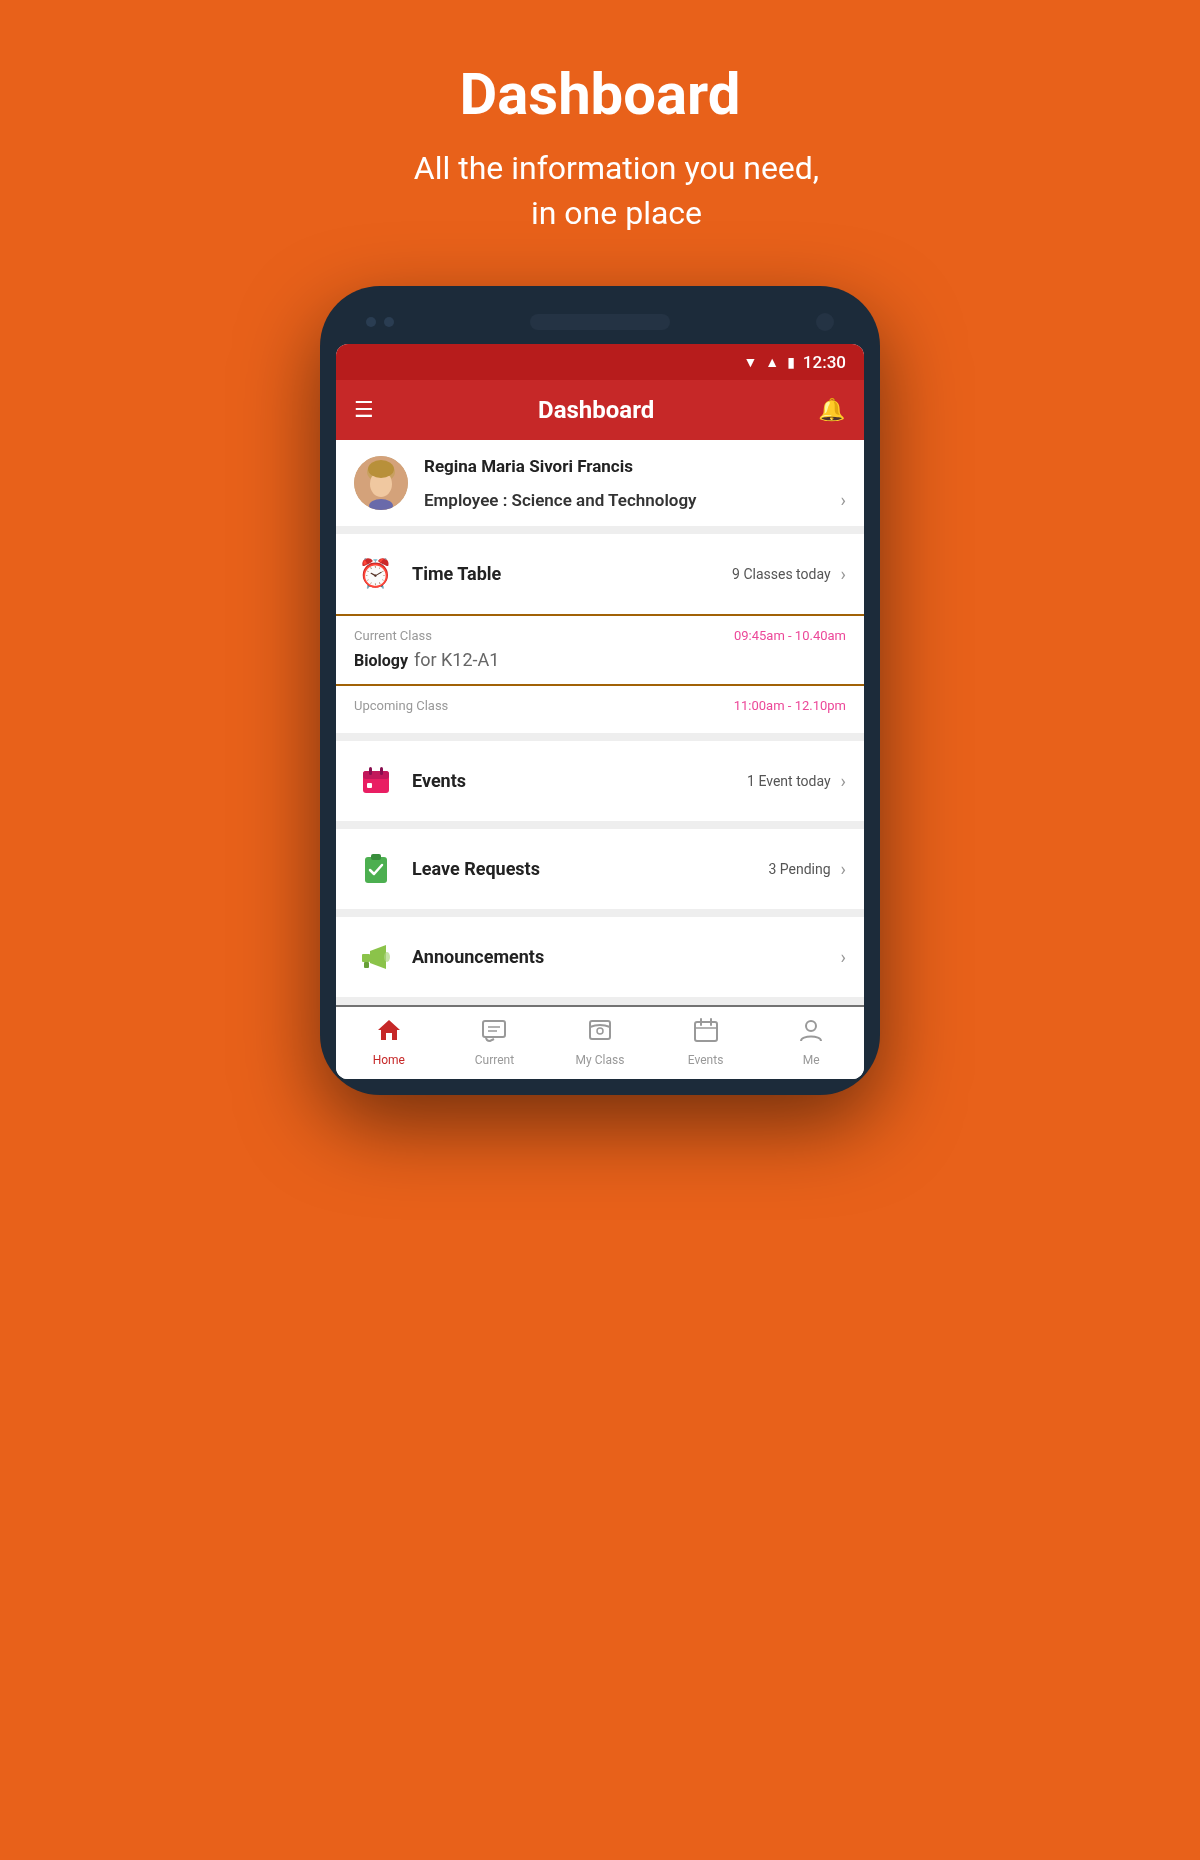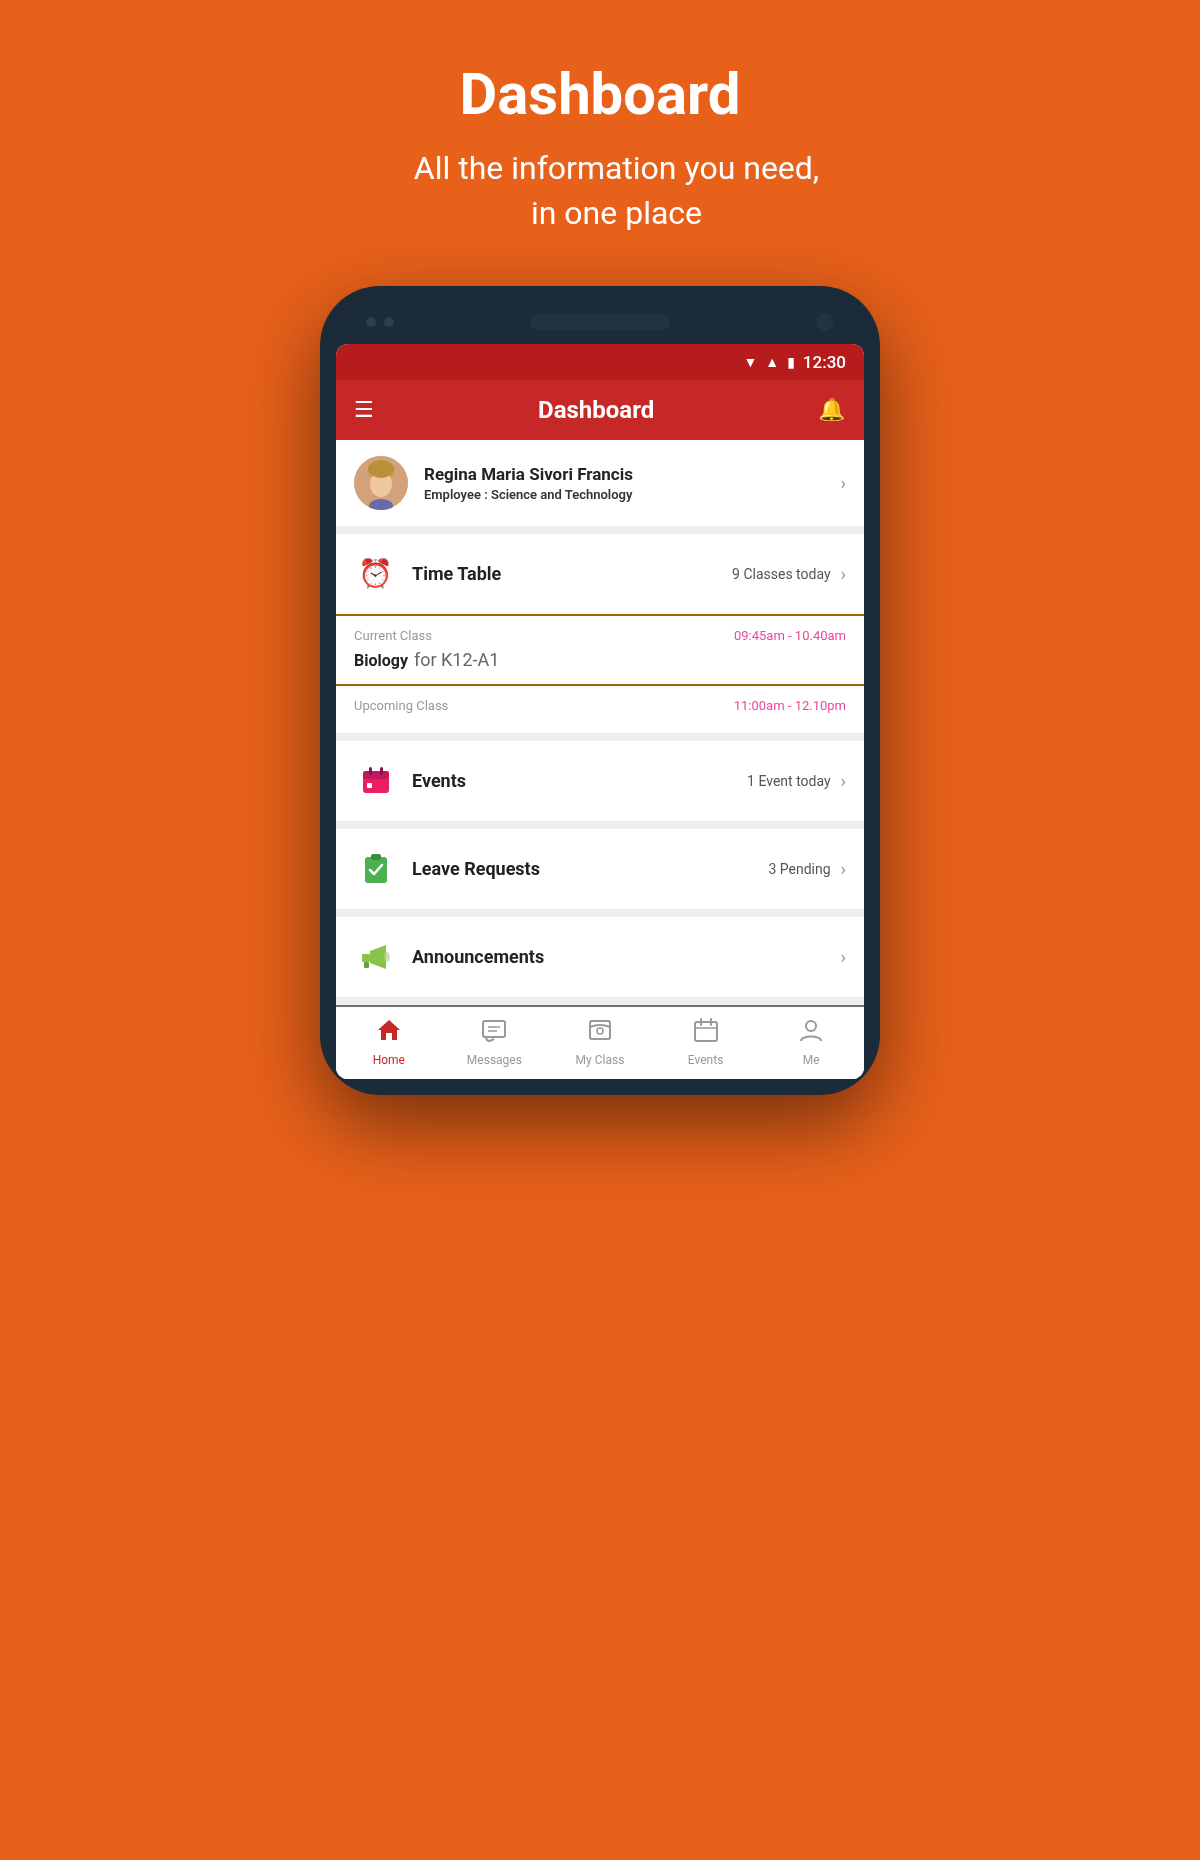--- a/index.html
+++ b/index.html
@@ -130,21 +130,21 @@
     
     .content-area {
       background: #EEEEEE;
       padding: 0;
     }
 
     
     .profile-card {
       background: white;
       display: flex;
-      align-items: center;
+      align-items: flex-end;
       padding: 16px 18px;
       margin-bottom: 8px;
       cursor: pointer;
     }
     .avatar {
       width: 54px;
       height: 54px;
       border-radius: 50%;
       background: #c8a882;
       overflow: hidden;
@@ -157,23 +157,23 @@
     
     .profile-info {
       flex: 1;
     }
     .profile-name {
       font-size: 17px;
       font-weight: 700;
       color: #222;
     }
     .profile-role {
-      font-size: 13px;
+      font-size: 17px;
       color: #666;
-      margin-top: 3px;
+      margin-top: 14px;
     }
     .profile-role span {
       font-weight: 600;
       color: #333;
     }
     .chevron-right {
       color: #999;
       font-size: 18px;
     }
 
@@ -438,21 +438,21 @@
         <div class="nav-item">
           <span class="nav-icon">
             <svg width="26" height="26" viewBox="0 0 26 26" fill="none" xmlns="http://www.w3.org/2000/svg">
               <rect x="2" y="4" width="22" height="16" rx="2" stroke="#999" stroke-width="2" fill="none"></rect>
               <line x1="5" y1="22" x2="5" y2="22" stroke="#999" stroke-width="2"></line>
               <path d="M5,20 Q5,24 9,24 L13,22" stroke="#999" stroke-width="2" fill="none"></path>
               <line x1="7" y1="10" x2="19" y2="10" stroke="#999" stroke-width="1.5"></line>
               <line x1="7" y1="14" x2="16" y2="14" stroke="#999" stroke-width="1.5"></line>
             </svg>
           </span>
-          <span class="nav-label">Messages</span>
+          <span class="nav-label">Current</span>
         </div>
 
         <div class="nav-item">
           <span class="nav-icon">
             <svg width="26" height="26" viewBox="0 0 26 26" fill="none" xmlns="http://www.w3.org/2000/svg">
               <rect x="3" y="4" width="20" height="18" rx="2" stroke="#999" stroke-width="2" fill="none"></rect>
               <path d="M3,10 Q13,6 23,10" stroke="#999" stroke-width="2" fill="none"></path>
               <circle cx="13" cy="14" r="3" stroke="#999" stroke-width="1.5" fill="none"></circle>
             </svg>
           </span>

